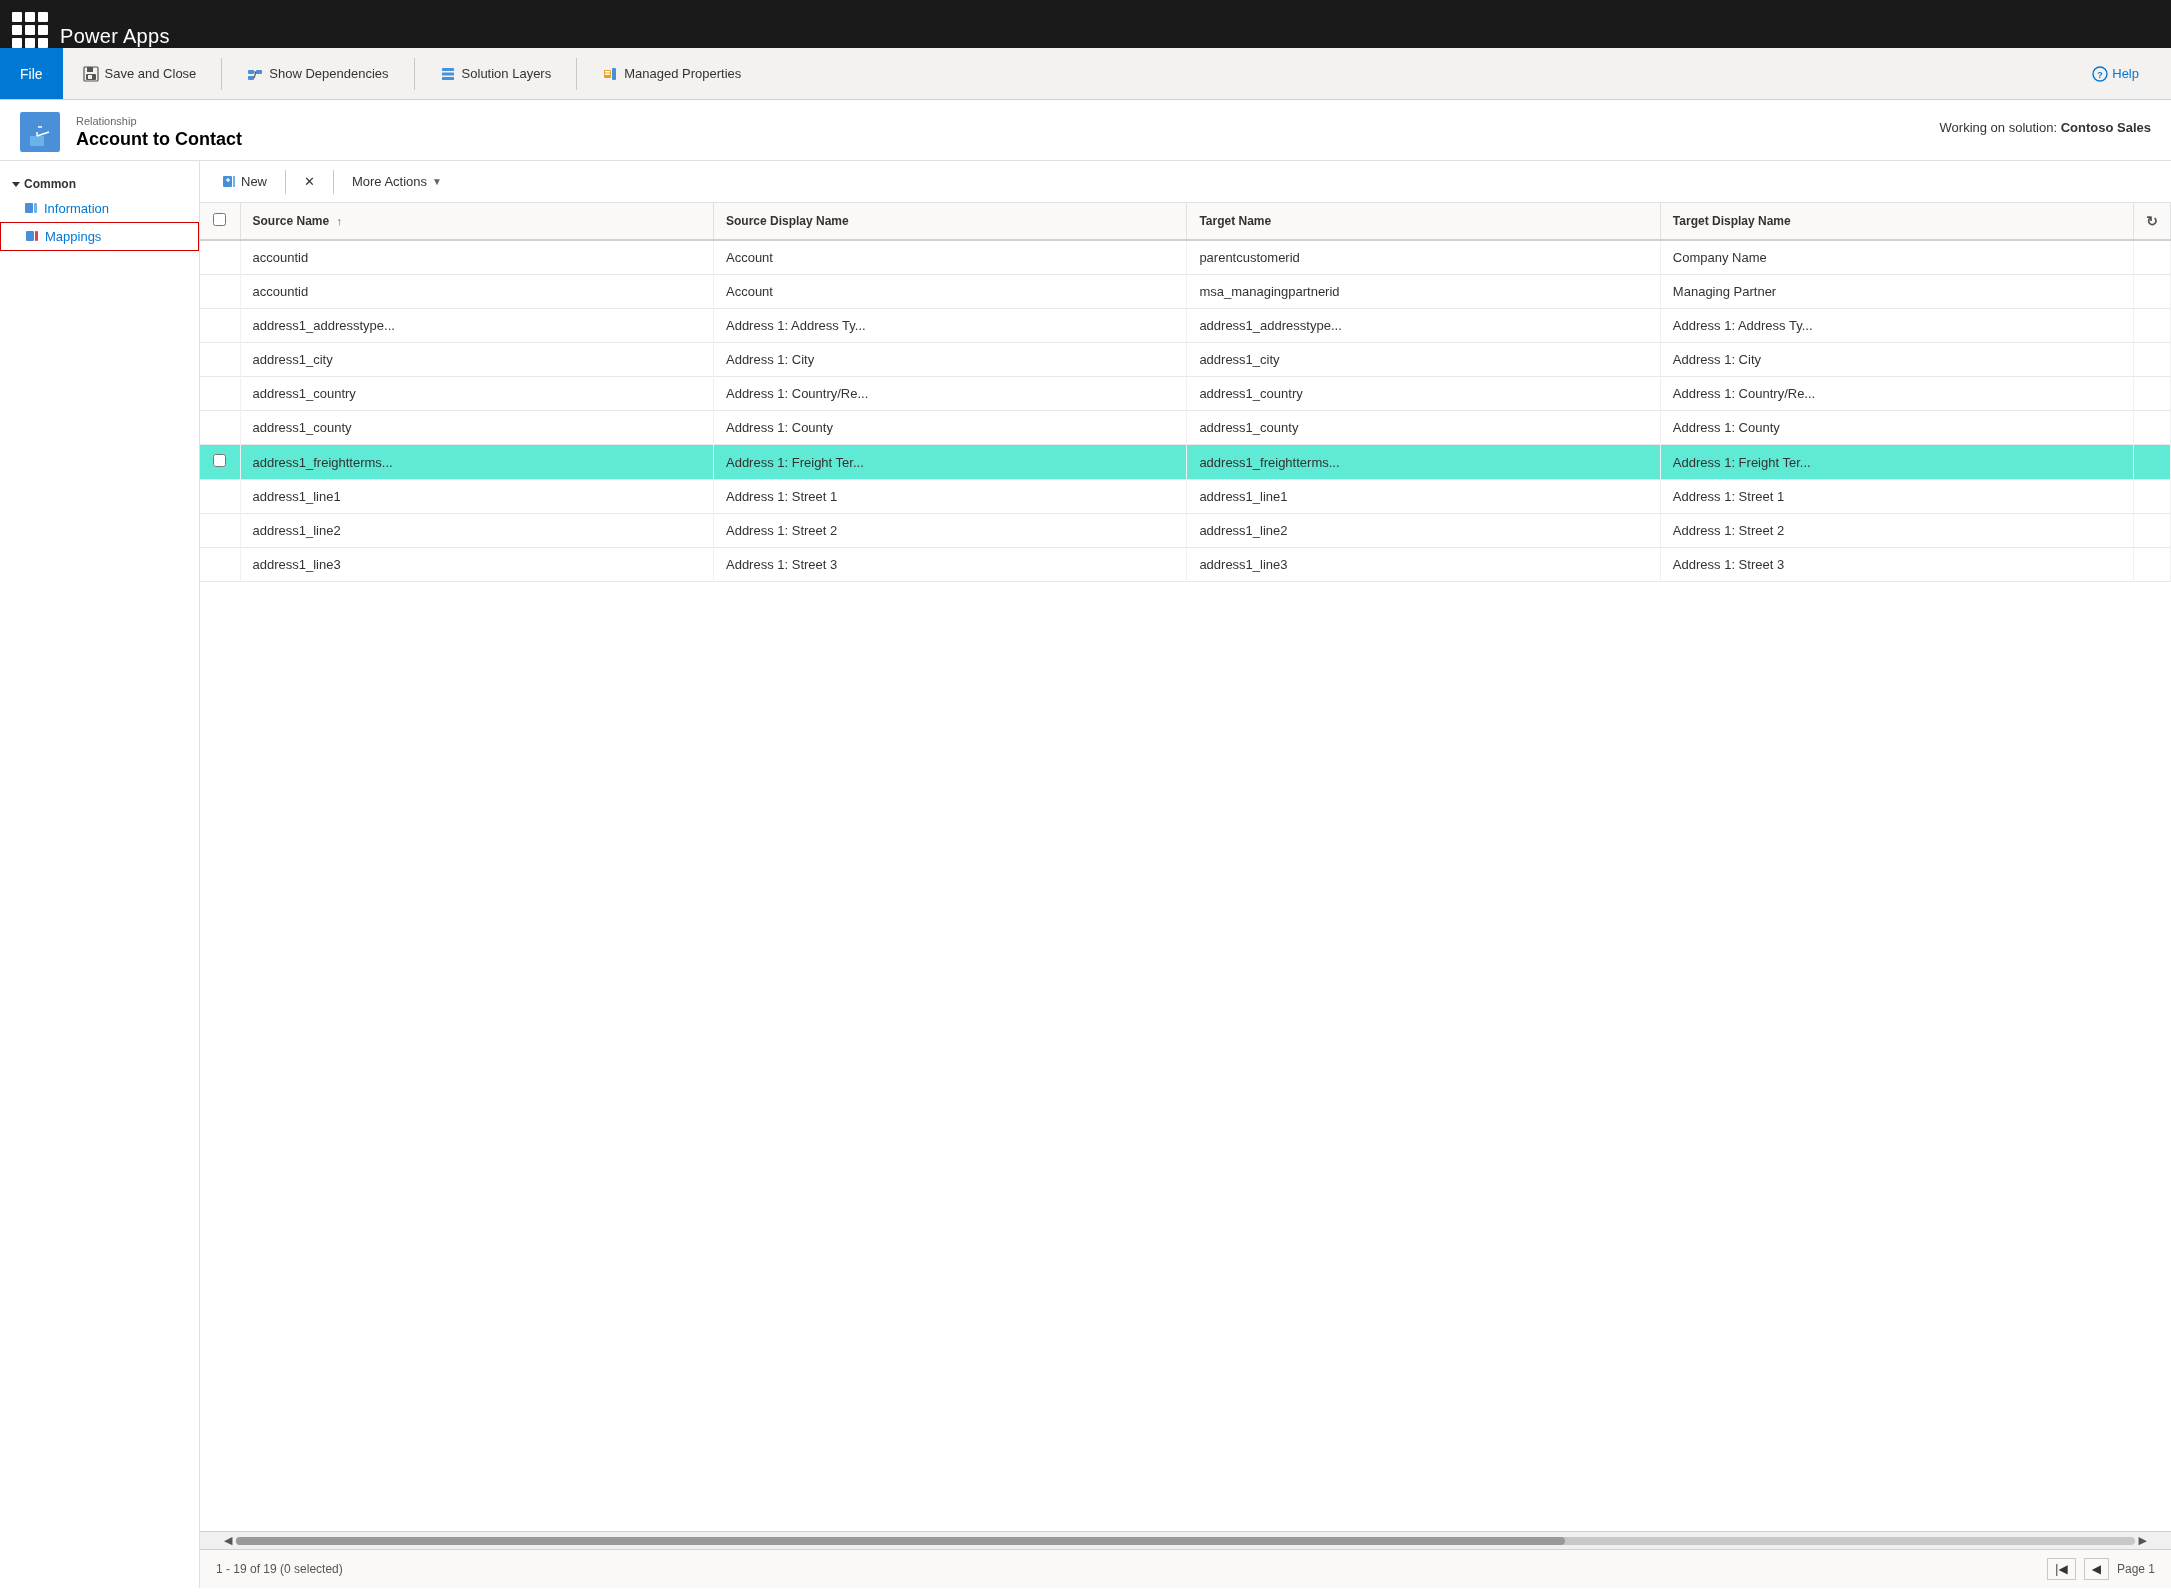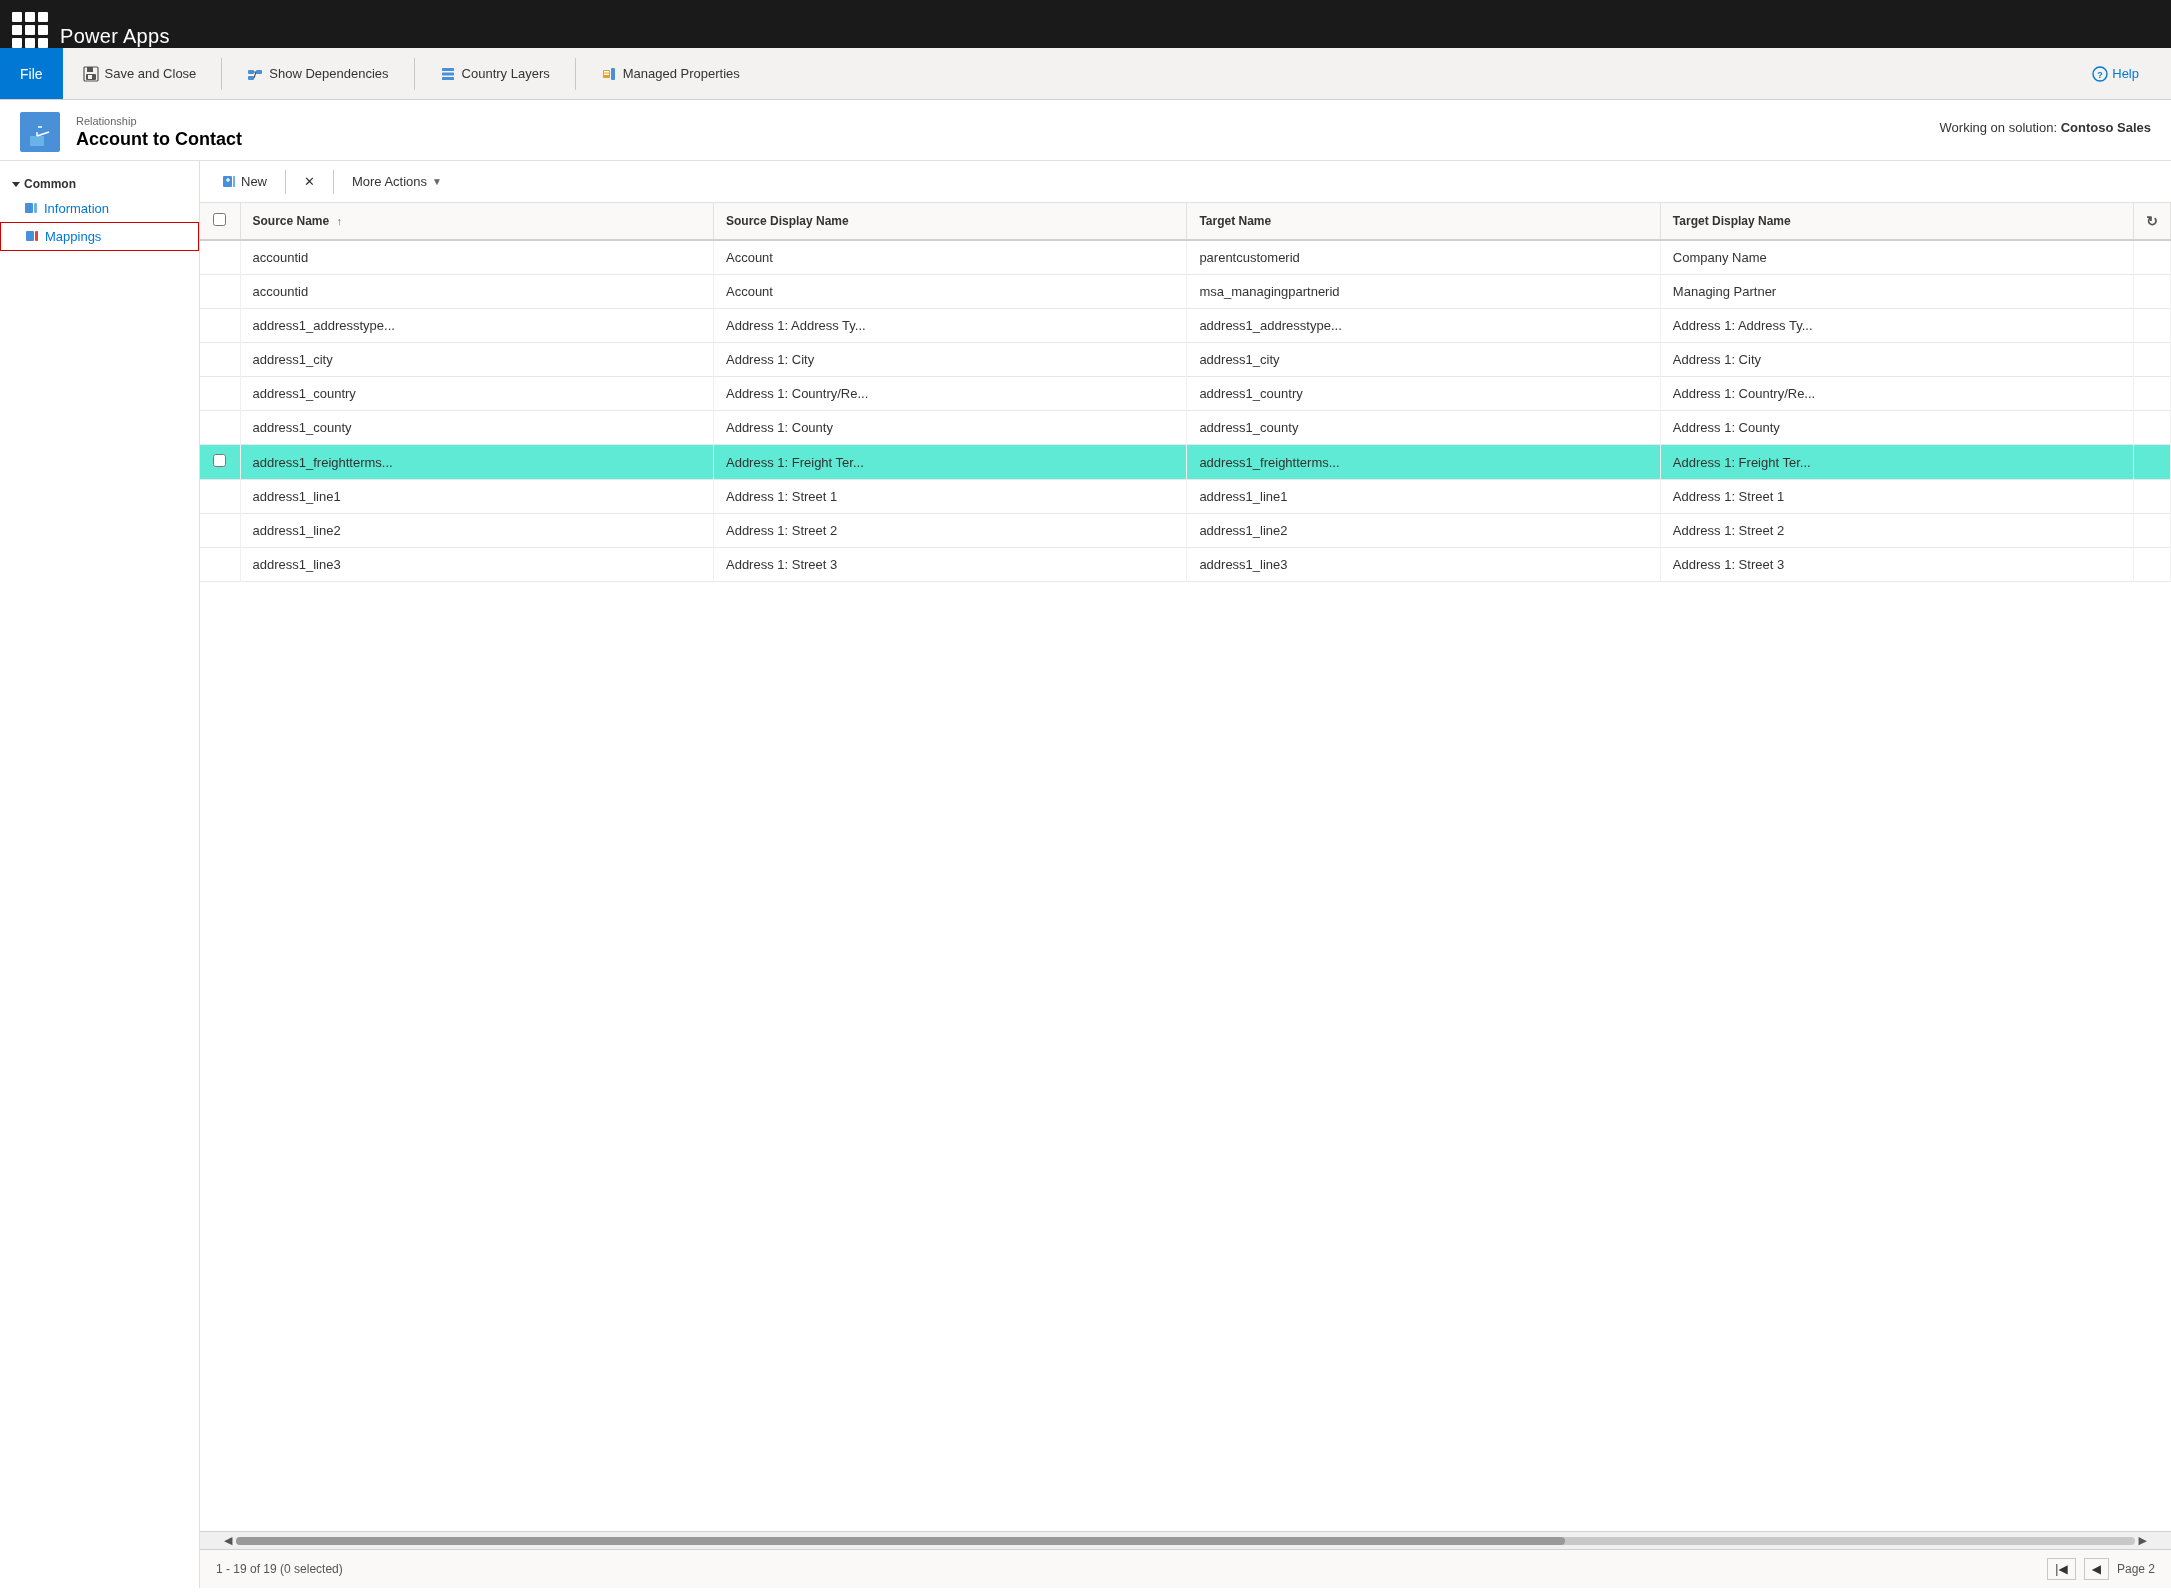--- a/index.html
+++ b/index.html
@@ -366,21 +366,21 @@
       <span>Show Dependencies</span>
     </button>
     <div class="ribbon-separator"></div>
 
     <button class="ribbon-btn">
       <svg class="svg-icon" viewBox="0 0 16 16">
         <rect x="2" y="2" width="12" height="3" rx="0.5" fill="#4a90d9"></rect>
         <rect x="2" y="6.5" width="12" height="3" rx="0.5" fill="#4a90d9"></rect>
         <rect x="2" y="11" width="12" height="3" rx="0.5" fill="#4a90d9"></rect>
       </svg>
-      <span>Country Layers</span>
+      <span>Solution Layers</span>
     </button>
     <div class="ribbon-separator"></div>
 
     <button class="ribbon-btn">
       <svg class="svg-icon" viewBox="0 0 16 16">
         <rect x="2" y="4" width="7" height="8" rx="1" fill="#e8a020"></rect>
         <rect x="10" y="2" width="4" height="12" rx="1" fill="#4a90d9"></rect>
         <rect x="3" y="5" width="5" height="1.5" fill="#fff"></rect>
         <rect x="3" y="7.5" width="5" height="1.5" fill="#fff"></rect>
       </svg>
@@ -606,19 +606,19 @@
           <div class="scrollbar-thumb"></div>
         </div>
         <button class="scroll-right">▶</button>
       </div>
 
       <div class="footer">
         <span>1 - 19 of 19 (0 selected)</span>
         <div class="pagination">
           <button class="page-nav-btn">|◀</button>
           <button class="page-nav-btn">◀</button>
-          <span>Page 2</span>
+          <span>Page 1</span>
         </div>
       </div>
 
     </div>
   </div>
 </div>
 
 </body></html>

